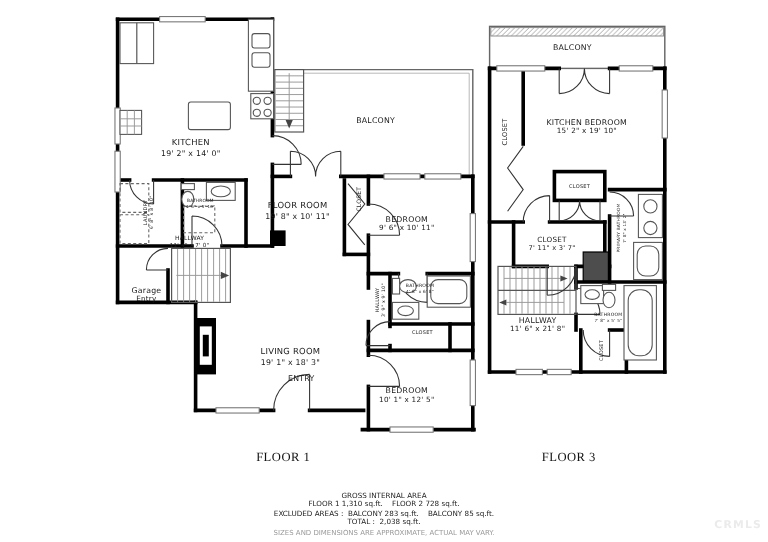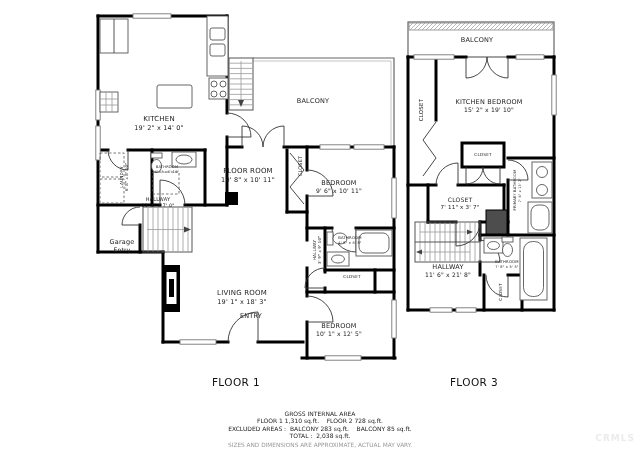--- a/index.html
+++ b/index.html
@@ -19,21 +19,21 @@
   .dash{stroke:#666;stroke-width:0.9;fill:none;stroke-dasharray:2.5 2;}
   .stair{stroke:#999;stroke-width:0.8;fill:none;}
   .stairf{fill:#444;stroke:none;}
   .win{fill:#fff;stroke:#777;stroke-width:0.9;}
   .blackfill{fill:#000;stroke:none;}
   .whitefill{fill:#fff;stroke:none;}
   .room-label{position:absolute;text-align:center;color:var(--label);line-height:1.3;
               white-space:nowrap;letter-spacing:0.2px;}
   .room-label .sub{font-size:0.93em;}
   .floor-title{position:absolute;transform:translate(-50%,-50%);font-size:10.5px;color:#111;
-               letter-spacing:0.4px;white-space:nowrap;}
+               letter-spacing:0.4px;white-space:nowrap;font-family:Liberation Serif, serif;}
   .footer{position:absolute;left:0;right:0;top:410px;text-align:center;color:var(--footer);
           font-size:6px;line-height:1.22;}
   .f-line{white-space:pre;}
   .f-disclaimer{margin-top:3px;color:var(--disc);font-size:5.8px;white-space:pre;}
   .watermark{position:absolute;right:5px;top:433px;font-size:9px;font-weight:bold;
              letter-spacing:1px;color:var(--wm);}
 </style>
 </head>
 <body>
 

